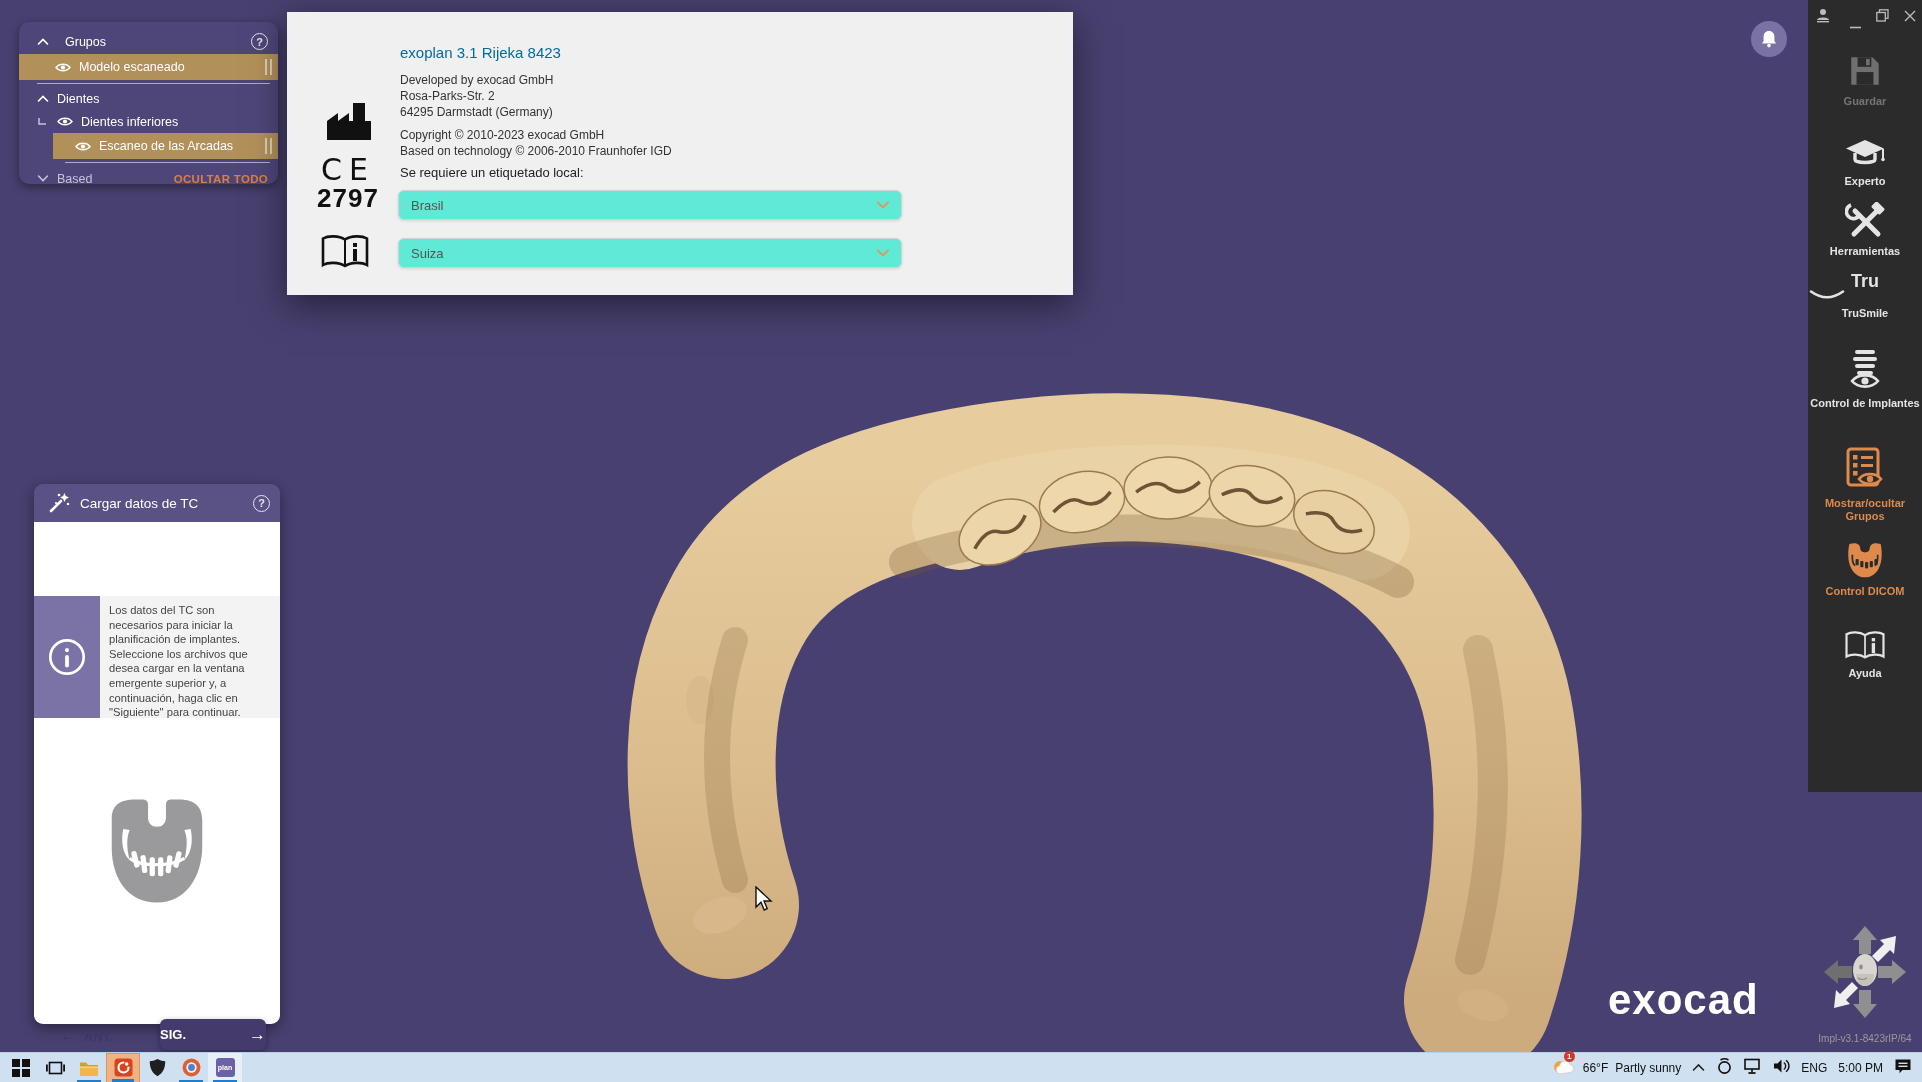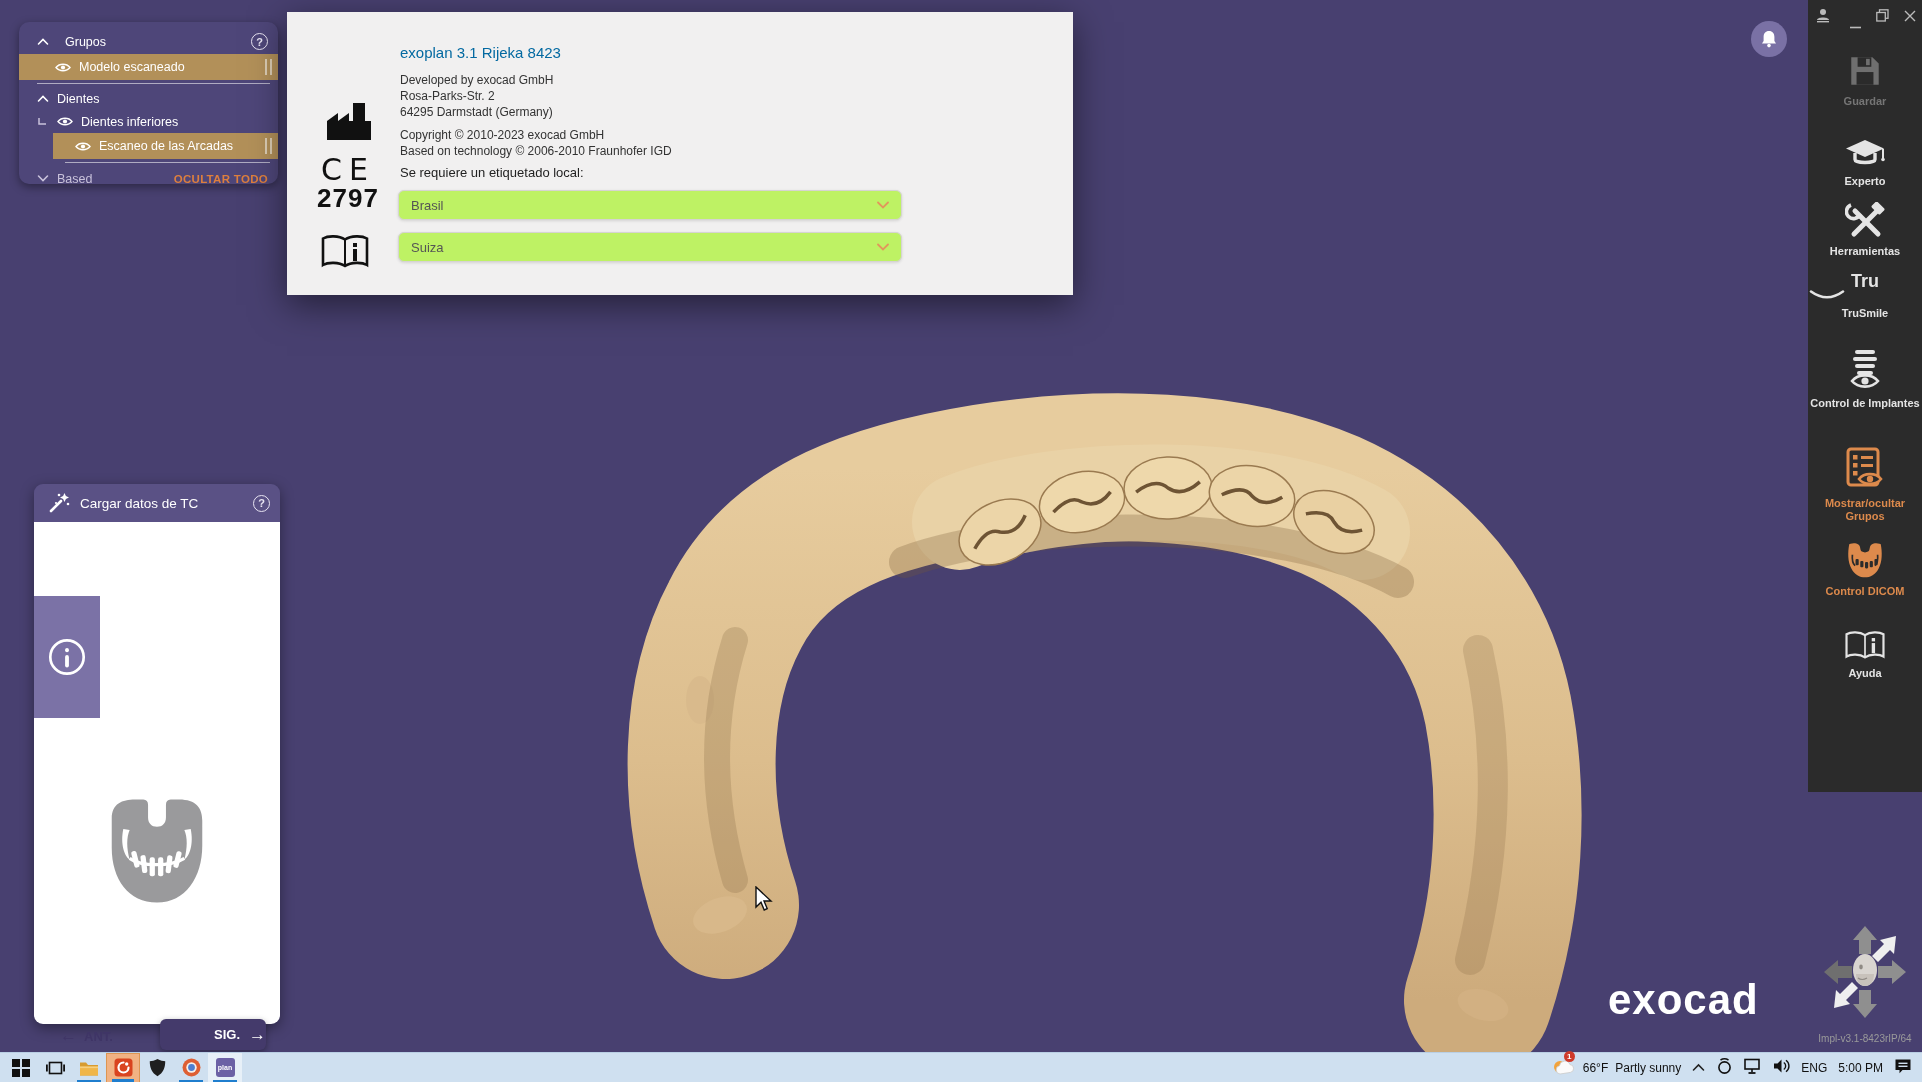--- a/index.html
+++ b/index.html
@@ -39,37 +39,37 @@
   #dlg-body{position:relative;height:256px}
   .dlg-icon-col{position:absolute;left:31px;top:84px;width:62px;text-align:center}
   #ce-block{position:absolute;left:26px;top:140px;width:70px;text-align:center;color:#111}
   #ce-mark{font-size:30px;letter-spacing:7px;font-family:"DejaVu Sans",sans-serif}
   #ce-num{font-size:26px;font-weight:700;letter-spacing:1px;margin-top:-4px}
   #book-ico{position:absolute;left:33px;top:222px}
   #dlg-product{position:absolute;left:113px;top:32px;font-size:15px;color:#0369a1}
   #dlg-address{position:absolute;left:113px;top:60px;line-height:16px}
   #dlg-copy{position:absolute;left:113px;top:115px;line-height:16px}
   #dlg-prompt{position:absolute;left:113px;top:153px;font-size:13px;color:#222}
-  .dd{position:absolute;left:111px;width:504px;height:30px;background:#bef264;border:1px solid #d6d4d2;border-radius:6px;box-shadow:0 1px 3px rgba(0,0,0,.12);display:flex;align-items:center;padding:0 12px;color:#555;font-size:13px}
+  .dd{position:absolute;left:111px;width:504px;height:30px;background:#5eead4;border:1px solid #d6d4d2;border-radius:6px;box-shadow:0 1px 3px rgba(0,0,0,.12);display:flex;align-items:center;padding:0 12px;color:#555;font-size:13px}
   .dd .sp{flex:1}
   #dd1{top:178px}
-  #dd2{top:220px}
+  #dd2{top:226px}
 
   
   #wizard{position:absolute;left:34px;top:484px;width:246px;height:540px;border-radius:9px;box-shadow:0 4px 14px rgba(0,0,0,.4)}
   #wiz-head{height:38px;background:#5a5185;border-radius:9px 9px 0 0;display:flex;align-items:center;padding:0 10px 0 14px;gap:10px;color:#fff;font-size:13.5px}
   #wiz-head .lbl{flex:1}
   #wiz-body{position:relative;height:502px;background:#fff;border-radius:0 0 9px 9px}
   #wiz-info{position:absolute;left:0;top:74px;width:246px;height:122px;display:flex}
   #wiz-info .sq{width:66px;background:#7b72a6;display:flex;align-items:center;justify-content:center}
   #wiz-info .txt{flex:1;background:#f3f3f3;padding:7px 9px;font-size:11.2px;line-height:14.6px;color:#444}
   #wiz-jaw{position:absolute;left:63px;top:268px}
   #btn-back{position:absolute;left:26px;top:504px;display:flex;align-items:center;gap:7px;color:#3f3566;font-weight:700;font-size:13px}
   #btn-back .arr{font-size:17px}
-  #btn-next{position:absolute;left:126px;top:497px;width:106px;height:31px;background:#443a6b;border-radius:6px;box-shadow:0 2px 6px rgba(0,0,0,.35);display:flex;align-items:center;justify-content:flex-end;gap:9px;color:#fff;font-weight:700;font-size:13px}
+  #btn-next{position:absolute;left:126px;top:497px;width:106px;height:31px;background:#443a6b;border-radius:6px;box-shadow:0 2px 6px rgba(0,0,0,.35);display:flex;align-items:center;justify-content:space-between;gap:9px;color:#fff;font-weight:700;font-size:13px}
   #btn-next .arr{font-size:17px}
 
   
   #sidebar{position:absolute;left:1808px;top:0;width:114px;height:792px;background:#2b2b2b}
   .win-ctrls{position:absolute;top:6px;left:0;width:114px;height:20px}
   .wc{position:absolute;top:2px}
   .sb-item{position:absolute;left:0;width:114px;text-align:center;color:#e4e4e4}
   .sb-item .ic{display:flex;justify-content:center}
   .sb-item .lb{font-size:11px;font-weight:700;line-height:13px;margin-top:5px;padding:0 2px}
   .sb-item.disabled{color:#757575}
@@ -262,20 +262,21 @@
   </div>
   <div id="wiz-body">
     <div id="wiz-info">
       <div class="sq">
         <svg width="42" height="42" viewBox="0 0 44 44">
           <circle cx="22" cy="22" r="17.5" fill="none" stroke="#fff" stroke-width="2.8"></circle>
           <rect x="20" y="12.5" width="4" height="4.5" rx="2" fill="#fff"></rect>
           <rect x="20" y="20" width="4" height="13" rx="2" fill="#fff"></rect>
         </svg>
       </div>
+      <div class="txt">Los datos del TC son necesarios para iniciar la planificación de implantes. Seleccione los archivos que desea cargar en la ventana emergente superior y, a continuación, haga clic en "Siguiente" para continuar.</div>
     </div>
     <div id="wiz-jaw">
       <svg width="120" height="122" viewBox="0 0 114 110">
         <path d="M14,24 C14,10 24,6 36,6 L44,6 C47,6 48.5,8 48.5,11 L48.5,23 C48.5,29 52,32 57,32 C62,32 65.5,29 65.5,23 L65.5,11 C65.5,8 67,6 70,6 L78,6 C94,6 100,14 100,26 L100,50 C100,80 84,104 57,104 C30,104 14,82 14,52 Z" fill="#9a9a9c"></path>
         <path d="M25,34 C22,48 26,60 31,63 C28,52 28,42 31,35 Z" fill="#fff"></path>
         <path d="M89,34 C92,48 88,60 83,63 C86,52 86,42 83,35 Z" fill="#fff"></path>
         <g fill="#fff">
           <rect x="34" y="55" width="5" height="16" rx="2" transform="rotate(-14 36 63)"></rect>
           <rect x="42" y="59" width="5" height="17" rx="2" transform="rotate(-7 44 67)"></rect>
           <rect x="50" y="61" width="5" height="18" rx="2"></rect>

